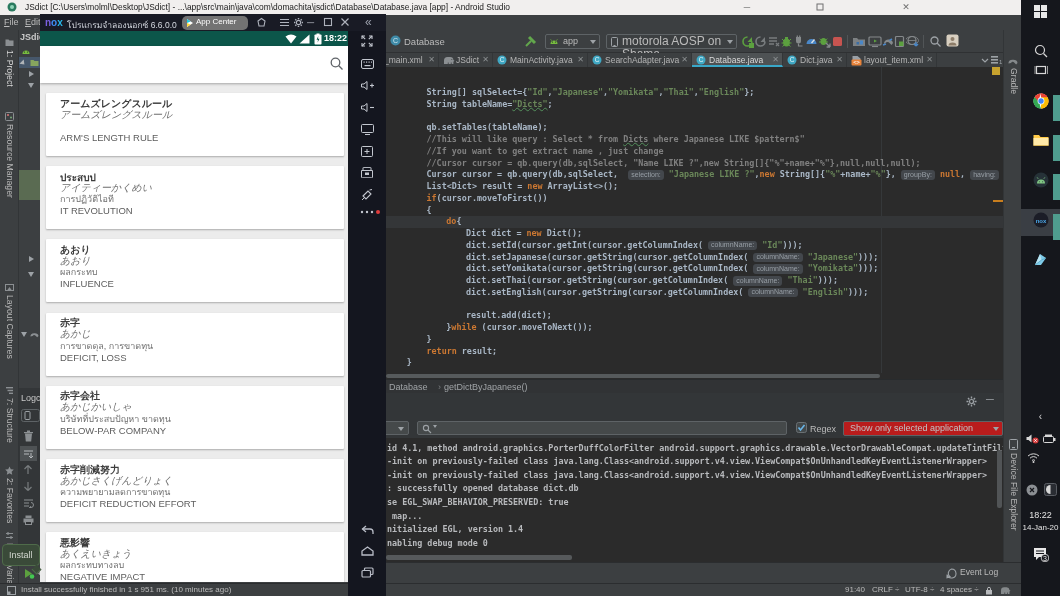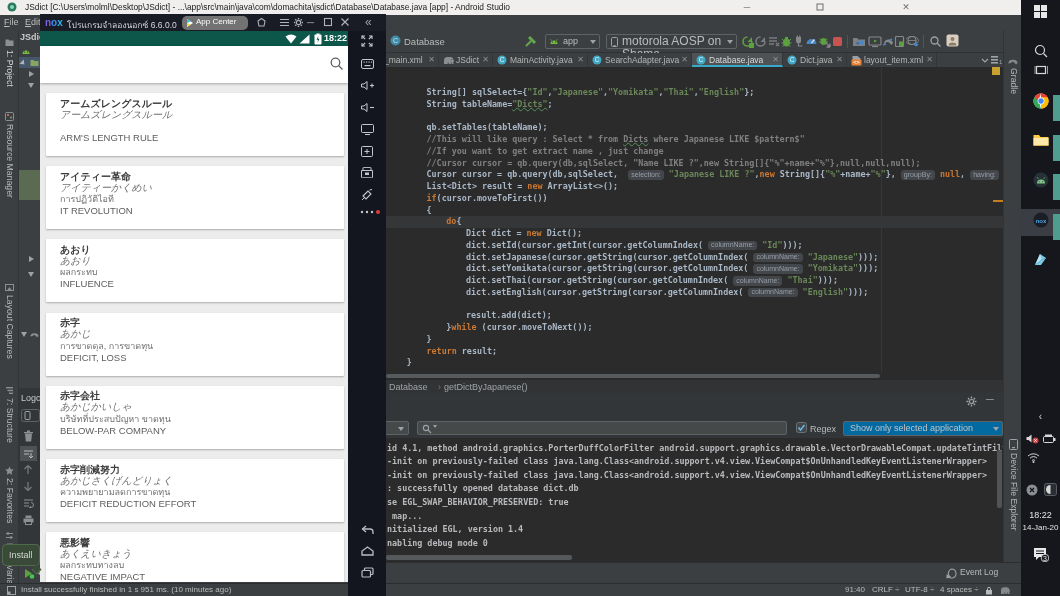--- a/index.html
+++ b/index.html
@@ -436,21 +436,21 @@
         </span>
       <span class="abs" style="left:15px;top:3px;width:0;height:0;border-left:2.5px solid transparent;border-right:2.5px solid transparent;border-top:3.5px solid #9da2a6"></span>
     </div>
     <span class="abs" style="left:410px;top:1px">
         <svg width="11" height="11">
           <rect x="0.5" y="0.5" width="10" height="10" rx="2" fill="#43494b" stroke="#6b7174"></rect>
           <path d="M2.5 5.5 L4.5 8 L8.5 3" fill="none" stroke="#69b5e8" stroke-width="1.6"></path>
         </svg>
       </span>
     <span class="abs" style="left:424px;top:1px;color:#bbb;font-size:9px;line-height:14px">Regex</span>
-    <div class="tb-combo" style="left:457px;top:0;width:160px;background:#0369a1">
+    <div class="tb-combo" style="left:457px;top:0;width:160px;background:#b91c1c">
       <span class="abs" style="left:6px;color:#c0c3c6">Show only selected application</span>
       <span class="arr"></span>
     </div>
   </div>
   <div class="abs" id="logcat-content">
       <div class="logline" style="top:4.5px">id 4.1, method android.graphics.PorterDuffColorFilter android.support.graphics.drawable.VectorDrawableCompat.updateTintFilte</div>
       <div class="logline" style="top:18.1px">-init on previously-failed class java.lang.Class&lt;android.support.v4.view.ViewCompat$OnUnhandledKeyEventListenerWrapper&gt;</div>
       <div class="logline" style="top:31.7px">-init on previously-failed class java.lang.Class&lt;android.support.v4.view.ViewCompat$OnUnhandledKeyEventListenerWrapper&gt;</div>
       <div class="logline" style="top:45.3px">: successfully opened database dict.db</div>
       <div class="logline" style="top:58.9px">se EGL_SWAP_BEHAVIOR_PRESERVED: true</div>
@@ -723,21 +723,21 @@
             </svg>
           </span>
       </div>
       <div id="cards">
           <div class="card" style="top:62px">
        <div class="jp">アームズレングスルール</div>
        <div class="rd">アームズレングスルール</div>
        <div class="en">ARM'S LENGTH RULE</div>
      </div>
           <div class="card" style="top:135.2px">
-       <div class="jp">アイティー革命</div>
+       <div class="jp">ประสบป</div>
        <div class="rd">アイティーかくめい</div>
        <div class="th">การปฏิวัติไอที</div>
        <div class="en">IT REVOLUTION</div>
      </div>
           <div class="card" style="top:208.4px">
        <div class="jp">あおり</div>
        <div class="rd">あおり</div>
        <div class="th">ผลกระทบ</div>
        <div class="en">INFLUENCE</div>
      </div>

